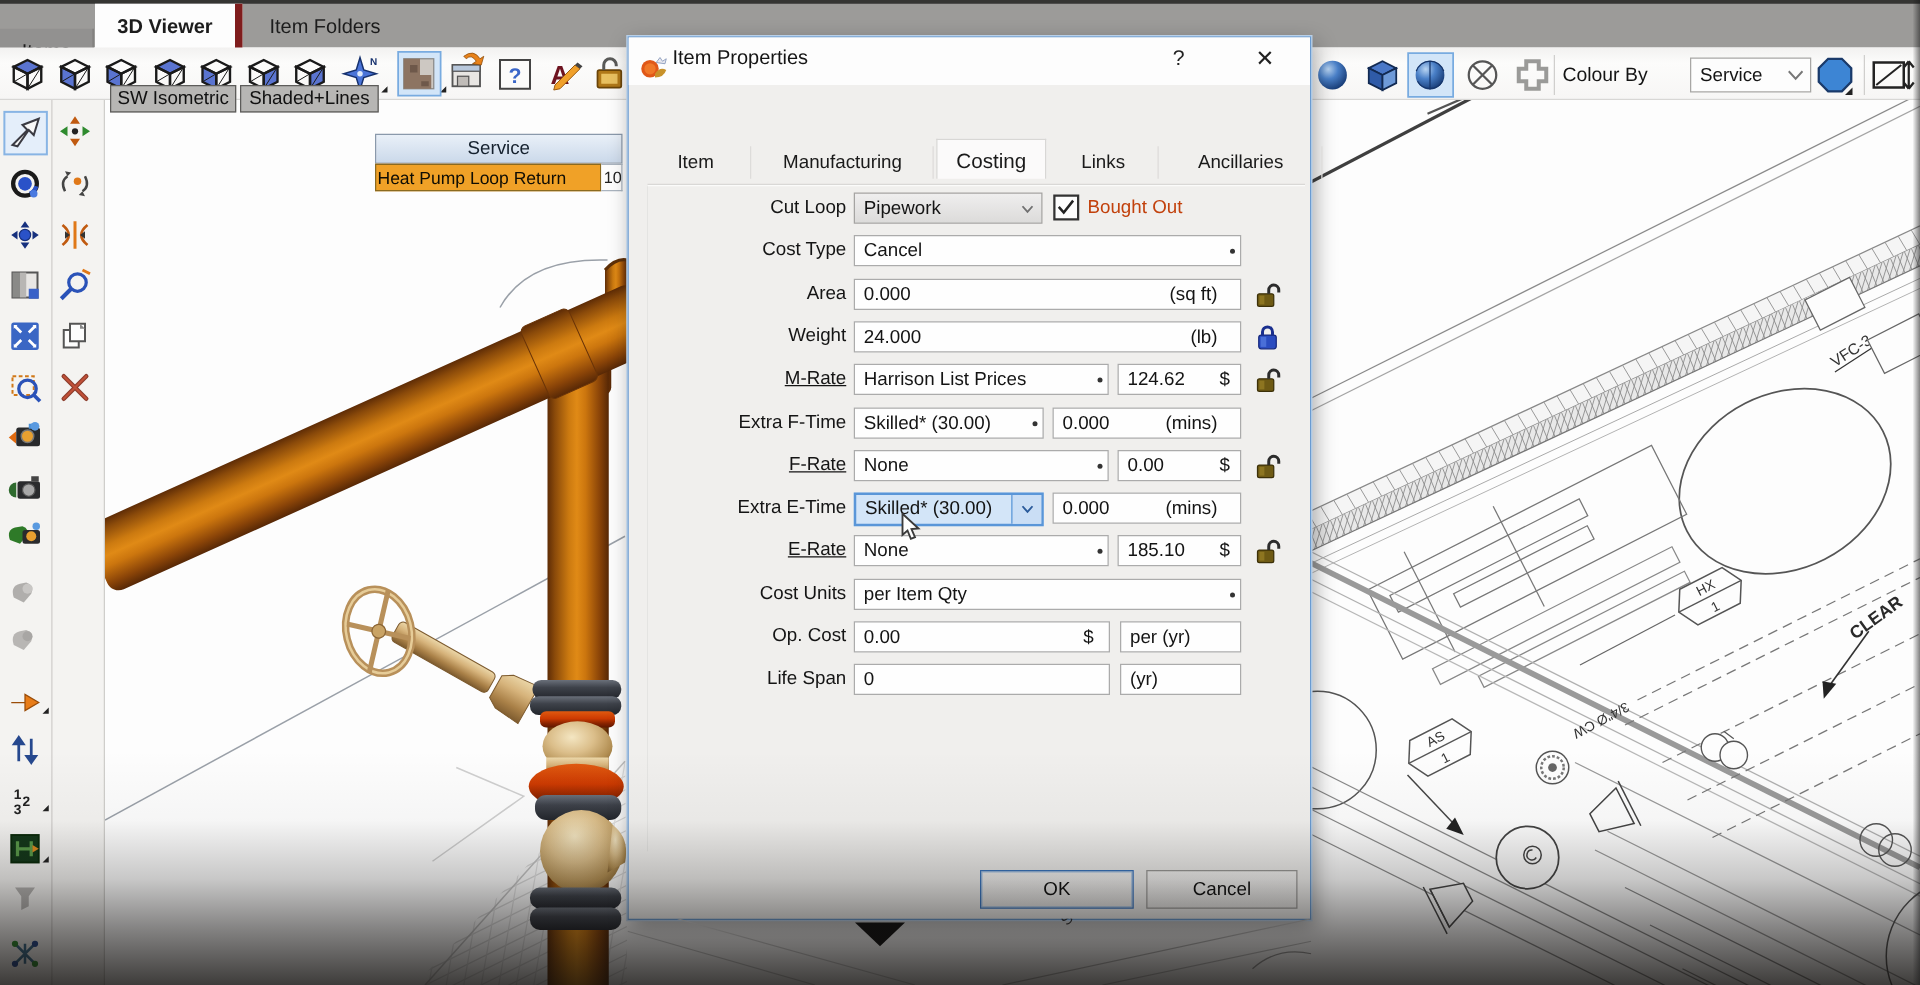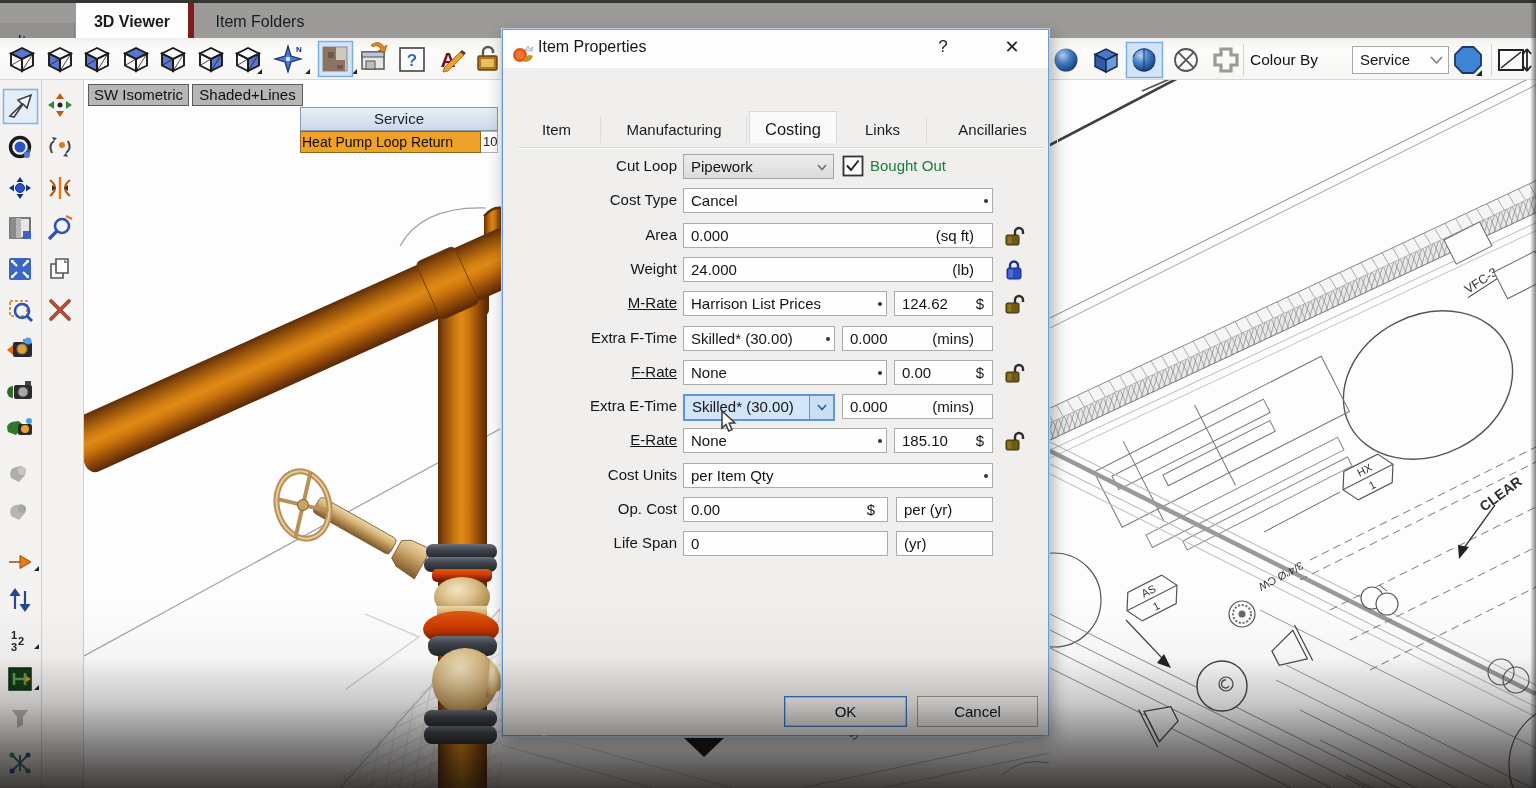--- a/index.html
+++ b/index.html
@@ -17,21 +17,21 @@
   
   #toolbar { left:0; top:38px; width:1536px; height:42px; background:linear-gradient(#f2f1f0,#fcfcfb 30%,#f7f6f5); border-bottom:1px solid #d8d7d5; }
 
   
   #palette { left:0; top:80px; width:84px; height:708px; background:#f4f3f1; }
   #palette .sep { position:absolute; top:0; width:1px; height:708px; background:#cfcecb; }
 
   
   #canvas { left:84px; top:80px; width:1452px; height:708px; background:#fdfdfd; }
 
-  .viewchip { position:absolute; top:84px; height:22px; background:#b7b6b4; border:1px solid #5d5c5a; color:#111; font-size:15px; line-height:20px; text-align:center; }
+  .viewchip { position:absolute; top:68px; height:22px; background:#b7b6b4; border:1px solid #5d5c5a; color:#111; font-size:15px; line-height:20px; text-align:center; }
 
   
   #svc-head { left:300px; top:107px; width:198px; height:24px; background:linear-gradient(#e9f0f8,#cbd9ea); border:1px solid #8a99ab; color:#15212e; font-size:15px; text-align:center; line-height:22px; }
   #svc-cell { left:300px; top:131px; width:181px; height:22px; background:#f0a127; border:1px solid #8a6a20; color:#0f0d04; font-size:14px; line-height:20px; padding-left:1px; white-space:nowrap; overflow:hidden; }
   #svc-cell2 { left:481px; top:131px; width:17px; height:22px; background:#fdfdfd; border:1px solid #aab4bf; border-left:none; color:#222; font-size:13px; line-height:20px; padding-left:2px; overflow:hidden; }
 
   
   #dlg { left:502px; top:29px; width:547px; height:707px; background:#f0efed; border:1px solid #6a9bd1; box-shadow:0 0 0 1px #b9d0e8, 3px 5px 16px rgba(20,20,20,.38); }
   #dlg-title { position:absolute; left:0; top:0; width:100%; height:38px; background:#fdfdfd; }
   #dlg-title .txt { position:absolute; left:35px; top:8px; font-size:16px; color:#151515; }
@@ -800,21 +800,21 @@
       <div class="fbox grayDD" style="left:180px; width:151px;">
           <span class="v">Pipework</span>
         <svg style="position:absolute;right:6px;top:9px;" width="10" height="7">
             <path d="M1,1 L5,5.5 L9,1" fill="none" stroke="#707070" stroke-width="1.5"></path>
           </svg>
       </div>
       <svg style="position:absolute;left:339px;top:1px;" width="23" height="23">
           <rect x="1.5" y="1.5" width="19" height="19" fill="#fdfdfd" stroke="#333" stroke-width="1.8"></rect>
           <path d="M5,10.5 L9,15 L16.5,5.5" fill="none" stroke="#222" stroke-width="2"></path>
         </svg>
-      <div style="position:absolute; left:367px; top:3px; font-size:15px; color:#15803d; white-space:nowrap;">Bought Out</div>
+      <div style="position:absolute; left:367px; top:3px; font-size:15px; color:#c2410c; white-space:nowrap;">Bought Out</div>
     </div>
     <div class="frow" style="top:158px;">
       <div class="flabel">Cost Type</div>
       <div class="fbox" style="left:180px; width:310px;">
           <span class="v">Cancel</span>
           <span class="dot"></span>
         </div>
     </div>
     <div class="frow" style="top:193px;">
       <div class="flabel">Area</div>

